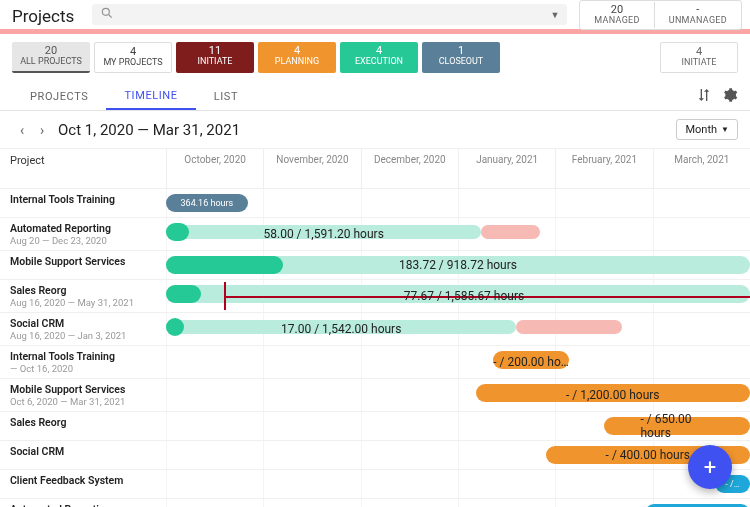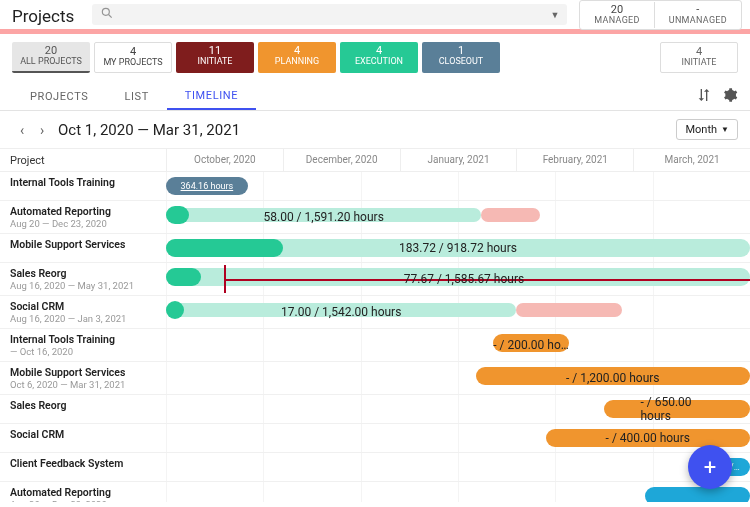--- a/index.html
+++ b/index.html
@@ -41,21 +41,21 @@
 
   
   .daterow { display: flex; align-items: center; padding: 8px 12px; }
   .nav-arrow { width: 20px; text-align: center; color: #666; cursor: pointer; font-size: 14px; }
   .range { font-size: 15px; margin-left: 6px; }
   .zoom { margin-left: auto; border: 1px solid #ccc; border-radius: 3px; padding: 3px 8px; font-size: 11px; cursor: pointer; display: flex; align-items: center; gap: 4px; }
   .zoom .c { font-size: 8px; }
 
   
   .grid { position: relative; }
-  .hdr { display: flex; border-top: 1px solid #eee; border-bottom: 1px solid #eee; height: 24px; font-size: 10px; color: #888; }
+  .hdr { display: flex; border-top: 1px solid #eee; border-bottom: 1px solid #eee; height: 41px; font-size: 10px; color: #888; }
   .hdr-proj { width: 166px; padding: 5px 10px; font-size: 11px; color: #333; }
   .monthcell { flex: 1; border-left: 1px solid #eee; text-align: center; padding-top: 5px; }
 
   .rows { max-height: 330px; overflow: hidden; }
   .row { display: flex; border-bottom: 1px solid #f0f0f0; min-height: 29px; position: relative; }
   .row-label { width: 166px; padding: 4px 10px; font-size: 10.5px; }
   .row-label .name { font-weight: 600; }
   .row-label .dates { color: #999; font-size: 9.5px; }
   .row-chart { flex: 1; position: relative; }
   .row-chart .col { position: absolute; top: 0; bottom: 0; border-left: 1px solid #f4f4f4; }
@@ -127,22 +127,22 @@
       </div>
     <div class="flex-spacer"></div>
     <div class="pill pill-archived">
       <div class="n">4</div>
       <div class="l">INITIATE</div>
     </div>
   </div>
 
   <div class="views">
     <div class="vtab">PROJECTS</div>
+    <div class="vtab active">TIMELINE</div>
     <div class="vtab">LIST</div>
-    <div class="vtab active">TIMELINE</div>
     <div class="views-icons">
       <span>
         <svg viewBox="0 0 24 24" fill="#555">
             <path d="M7 3l0 14 -3 0 4 4 4 -4 -3 0 0 -14z M17 21l0 -14 3 0 -4 -4 -4 4 3 0 0 14z"></path>
           </svg>
       </span>
       <span>
         <svg viewBox="0 0 24 24" fill="#555">
             <path d="M12 8a4 4 0 100 8 4 4 0 000-8zm9 4a7.9 7.9 0 00-.2-1.8l2.1-1.6-2-3.4-2.5 1a8 8 0 00-3.1-1.8L15 2h-4l-.3 2.4a8 8 0 00-3.1 1.8l-2.5-1-2 3.4 2.1 1.6A8 8 0 005 12c0 .6.1 1.2.2 1.8l-2.1 1.6 2 3.4 2.5-1a8 8 0 003.1 1.8L11 22h4l.3-2.4a8 8 0 003.1-1.8l2.5 1 2-3.4-2.1-1.6c.1-.6.2-1.2.2-1.8z"></path>
           </svg>
@@ -158,39 +158,40 @@
       <span>Month</span>
       <span class="c">▼</span>
     </div>
   </div>
 
   <div class="grid">
     <div class="hdr">
       <div class="hdr-proj">Project</div>
       <div id="monthhdr" style="flex:1;display:flex;">
           <div class="monthcell">October, 2020</div>
+          <div class="monthcell">November, 2020</div>
           <div class="monthcell">December, 2020</div>
           <div class="monthcell">January, 2021</div>
           <div class="monthcell">February, 2021</div>
           <div class="monthcell">March, 2021</div>
         </div>
     </div>
     <div class="rows" id="rows">
         <div class="row">
           <div class="row-label">
             <div class="name">Internal Tools Training</div>
           </div>
           <div class="row-chart">
             <div class="col" style="left: 0%;"></div>
             <div class="col" style="left: 16.6667%;"></div>
             <div class="col" style="left: 33.3333%;"></div>
             <div class="col" style="left: 50%;"></div>
             <div class="col" style="left: 66.6667%;"></div>
             <div class="col" style="left: 83.3333%;"></div>
-            <div class="bar" style="left: 0%; width: 14%; background: rgb(90, 127, 152); color: rgb(255, 255, 255); text-decoration: underline;">364.16 hours</div>
+            <div class="bar" style="left: 0%; width: 14%; background: rgb(90, 127, 152); color: rgb(255, 255, 255);">364.16 hours</div>
           </div>
         </div>
         <div class="row">
           <div class="row-label">
             <div class="name">Automated Reporting</div>
             <div class="dates">Aug 20 — Dec 23, 2020</div>
           </div>
           <div class="row-chart">
             <div class="col" style="left: 0%;"></div>
             <div class="col" style="left: 16.6667%;"></div>

